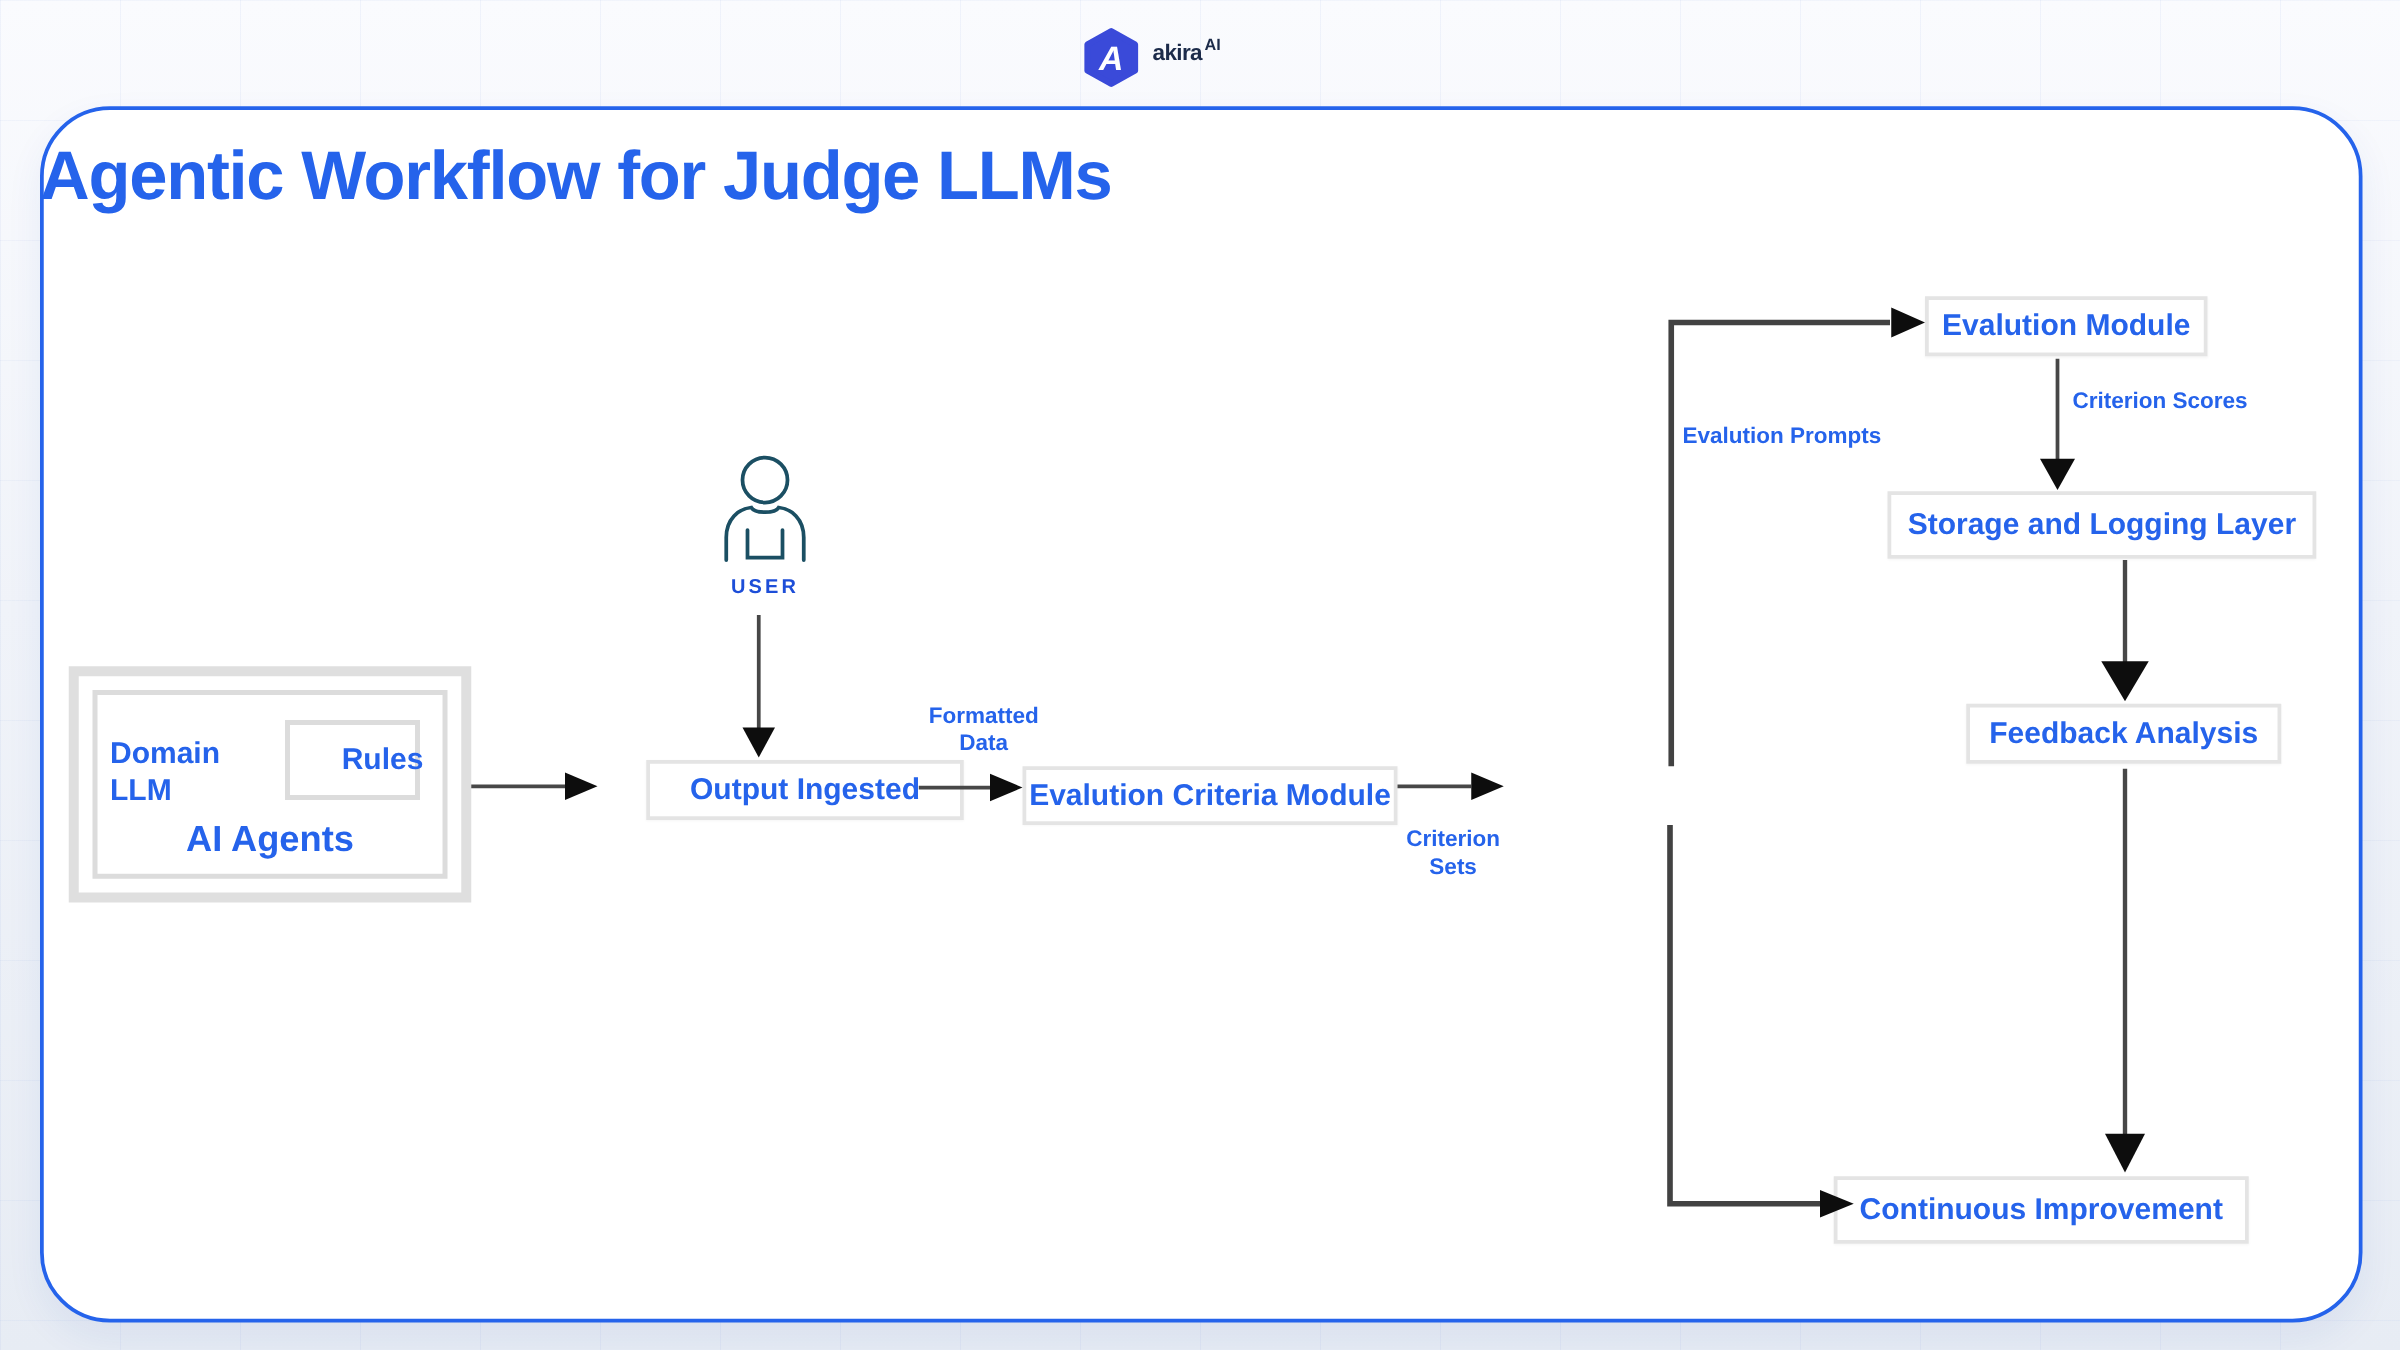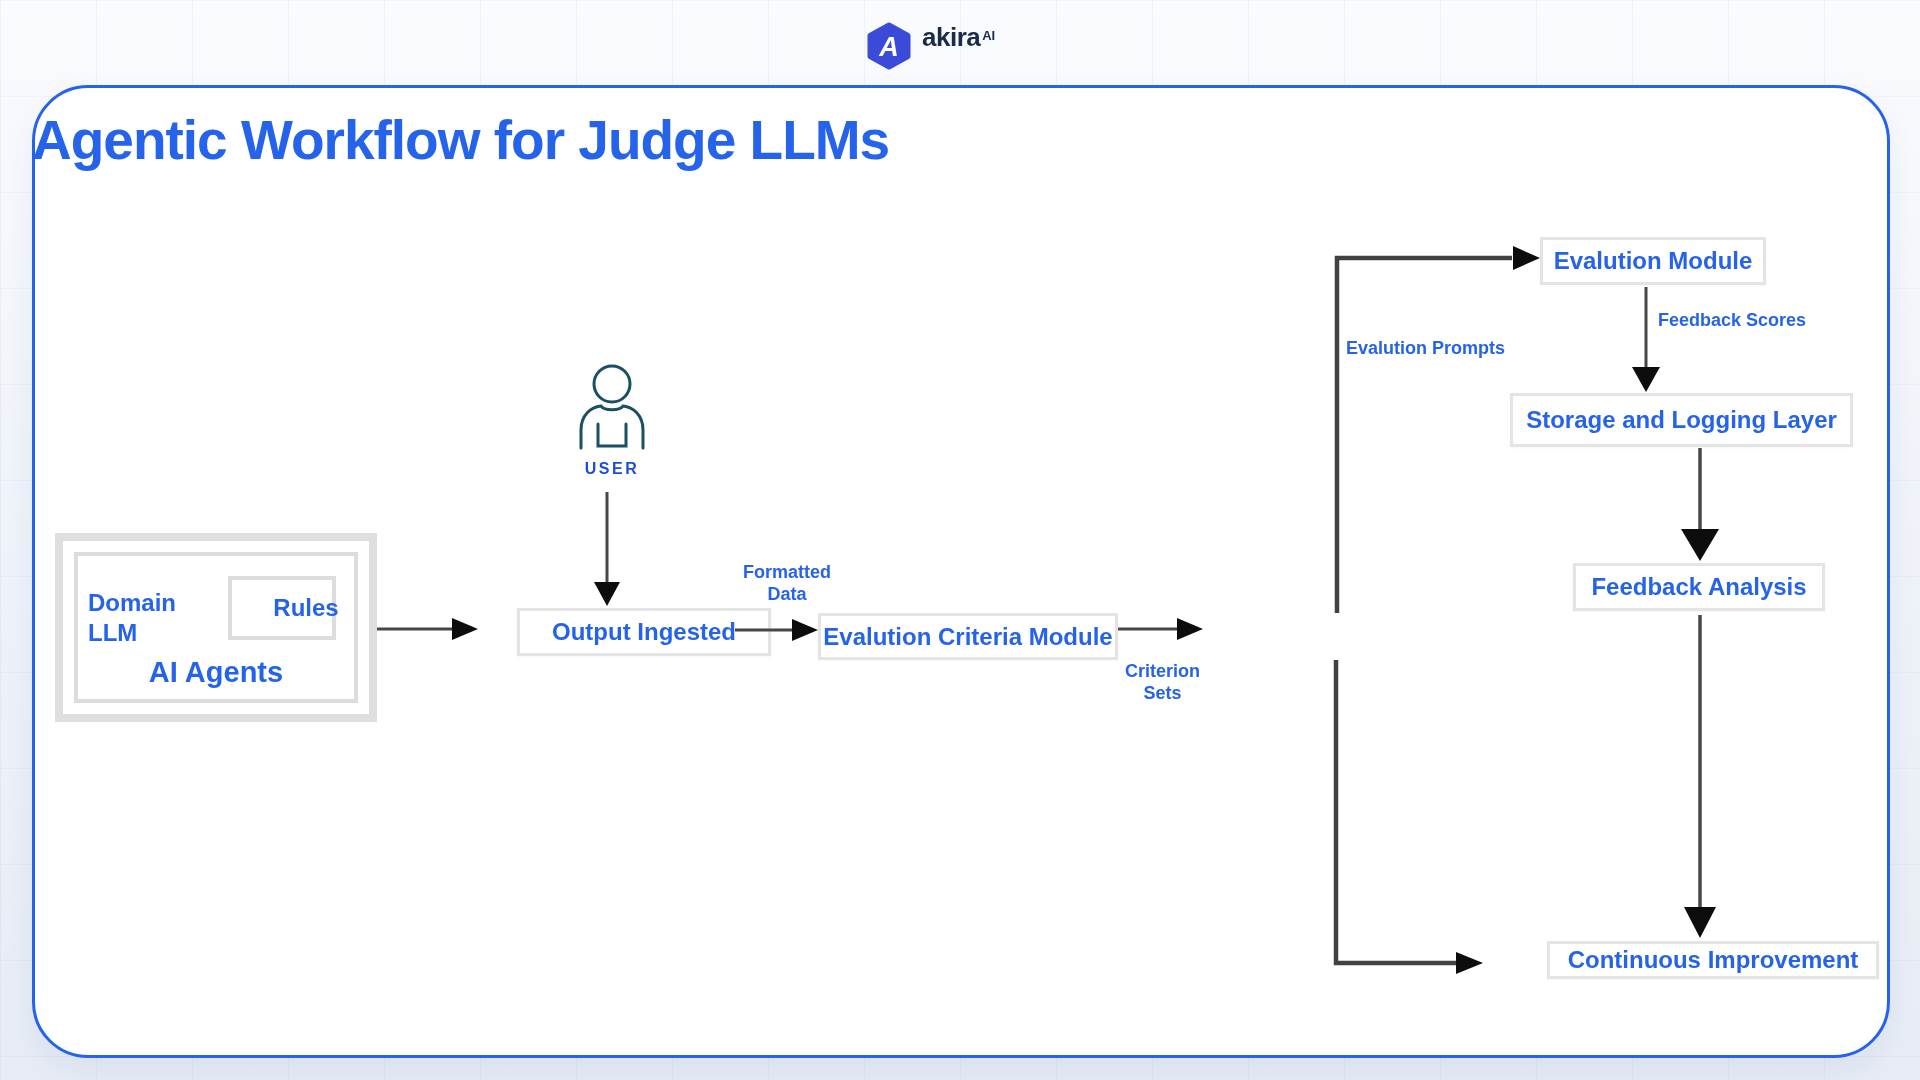--- a/index.html
+++ b/index.html
@@ -9,21 +9,21 @@
     background:
       linear-gradient(to right, rgba(104,138,214,0.07) 1px, transparent 1px),
       linear-gradient(to bottom, rgba(104,138,214,0.06) 1px, transparent 1px),
       linear-gradient(180deg,#fafbfe 0%,#f0f3f9 45%,#e7ecf4 100%);
     background-size:96px 96px,96px 96px,100% 100%;
   }
   .stage{position:relative;width:1920px;height:1080px;}
 
   
   .logo{position:absolute;left:866px;top:22px;display:flex;align-items:flex-start;}
-  .logo-text{font-size:26px;font-weight:bold;color:#1c2b4a;margin-left:10px;letter-spacing:-0.5px;}
+  .logo-text{font-size:18px;font-weight:bold;color:#1c2b4a;margin-left:10px;margin-top:10px;letter-spacing:-0.5px;}
   .logo-sup{font-size:13px;font-weight:bold;color:#1c2b4a;margin-top:6px;margin-left:2px;}
 
   
   .panel{
     position:absolute;left:32px;top:85px;width:1858px;height:973px;
     background:#ffffff;border:3px solid #2563eb;border-radius:56px;
     box-sizing:border-box;box-shadow:0 12px 30px rgba(30,64,175,0.07);
   }
 
   .title{
@@ -36,21 +36,21 @@
     border:3px solid #e4e4e4;color:#2563eb;font-weight:bold;font-size:24px;
     display:flex;align-items:center;justify-content:center;text-align:center;
     box-shadow:0 1px 2px rgba(0,0,0,0.04);
   }
   .n-output{left:481px;top:608px;width:254px;height:48px;margin-left:36px;}
   .n-ecm{left:818px;top:613px;width:300px;height:47px;text-align:right;}
   .n-pgm{left:1205px;top:613px;width:312px;height:46px;}
   .n-em{left:1540px;top:237px;width:226px;height:48px;}
   .n-storage{left:1510px;top:393px;width:343px;height:54px;}
   .n-feedback{left:1573px;top:563px;width:252px;height:48px;}
-  .n-ci{left:1547px;top:941px;width:332px;height:38px;}
+  .n-ci{left:1467px;top:941px;width:332px;height:54px;}
 
   
   .group{
     position:absolute;left:55px;top:533px;width:322px;height:189px;
     background:#ffffff;border:8px solid #dfdfdf;box-sizing:border-box;
   }
   .group-inner{
     position:absolute;left:11px;top:11px;right:11px;bottom:11px;
     border:4px solid #dcdcdc;box-sizing:border-box;
   }
@@ -122,21 +122,21 @@
   <div class="node n-output">Output Ingested</div>
   <div class="node n-ecm">Evalution Criteria Module</div>
   <div class="node n-em">Evalution Module</div>
   <div class="node n-storage">Storage and Logging Layer</div>
   <div class="node n-feedback">Feedback Analysis</div>
   <div class="node n-ci">Continuous Improvement</div>
 
   <div class="edge-label l-formatted">Formatted Data</div>
   <div class="edge-label l-sets">Criterion Sets</div>
   <div class="edge-label l-prompts">Evalution Prompts</div>
-  <div class="edge-label l-scores">Feedback Scores</div>
+  <div class="edge-label l-scores">Criterion Scores</div>
 
   <svg class="connectors" width="1920" height="1080" viewBox="0 0 1920 1080">
 
     <g>
       <path d="M377,629 H452" stroke="#474747" stroke-width="3" fill="none"></path>
       <polygon points="478,629 452,618 452,640" fill="#0d0d0d"></polygon>
     </g>
 
     <g>
       <path d="M607,492 V583" stroke="#474747" stroke-width="3" fill="none"></path>

